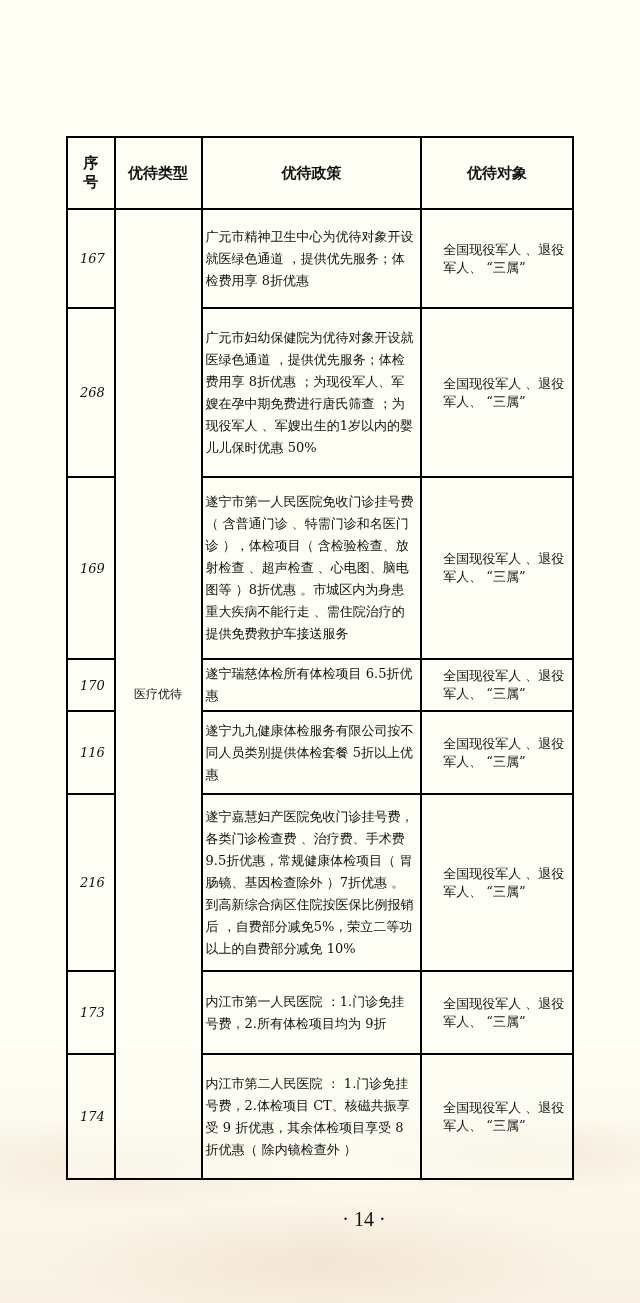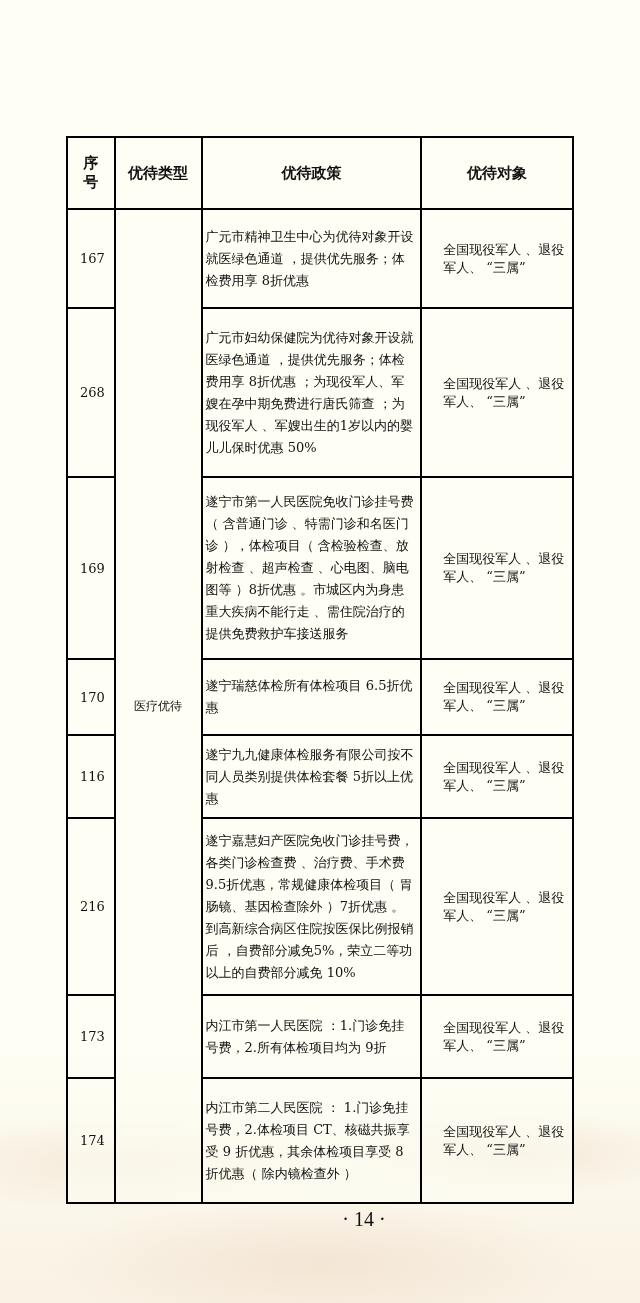--- a/index.html
+++ b/index.html
@@ -48,20 +48,21 @@
     text-align: center;
     height: 46px;
   }
   .col-no { width: 47px; }
   .col-type { width: 86px; }
   .col-policy { width: 217px; }
   .col-target { width: 150px; }
   td.no {
     text-align: center;
     font-size: 13px;
+    font-style: italic;
   }
   td.type {
     text-align: center;
     font-size: 12px;
   }
   td.policy {
     font-size: 13px;
     line-height: 22px;
     padding: 0 4px 0 3px;
     text-align: left;
@@ -116,21 +117,21 @@
     <tr style="height:169px">
       <td class="no">268</td>
       <td class="policy">广元市妇幼保健院为优待对象开设就医绿色通道 ，提供优先服务；体检费用享 8折优惠 ；为现役军人、军嫂在孕中期免费进行唐氏筛查 ；为现役军人 、军嫂出生的1岁以内的婴儿儿保时优惠 50%</td>
       <td class="target">全国现役军人 、退役军人、 “三属”</td>
     </tr>
     <tr style="height:182px">
       <td class="no">169</td>
       <td class="policy">遂宁市第一人民医院免收门诊挂号费（ 含普通门诊 、特需门诊和名医门诊 ），体检项目（ 含检验检查、放射检查 、超声检查 、心电图、脑电图等 ）8折优惠 。市城区内为身患重大疾病不能行走 、需住院治疗的提供免费救护车接送服务</td>
       <td class="target">全国现役军人 、退役军人、 “三属”</td>
     </tr>
-    <tr style="height:76px">
+    <tr style="height:52px">
       <td class="no">170</td>
       <td class="policy">遂宁瑞慈体检所有体检项目 6.5折优惠</td>
       <td class="target">全国现役军人 、退役军人、 “三属”</td>
     </tr>
     <tr style="height:83px">
       <td class="no">116</td>
       <td class="policy">遂宁九九健康体检服务有限公司按不同人员类别提供体检套餐 5折以上优惠</td>
       <td class="target">全国现役军人 、退役军人、 “三属”</td>
     </tr>
     <tr style="height:177px">

